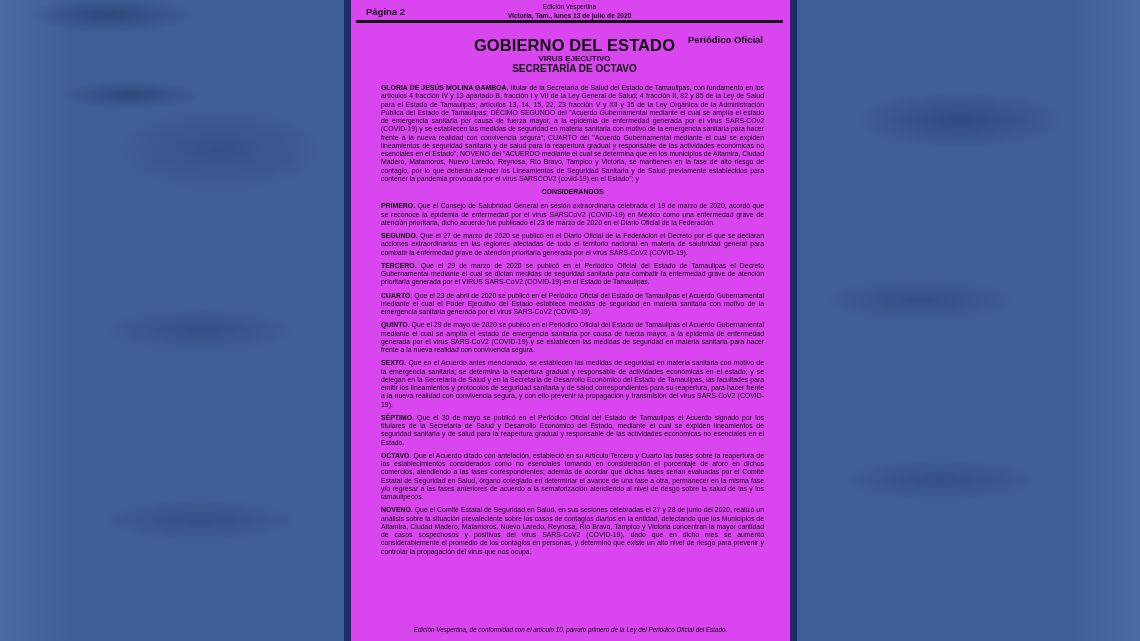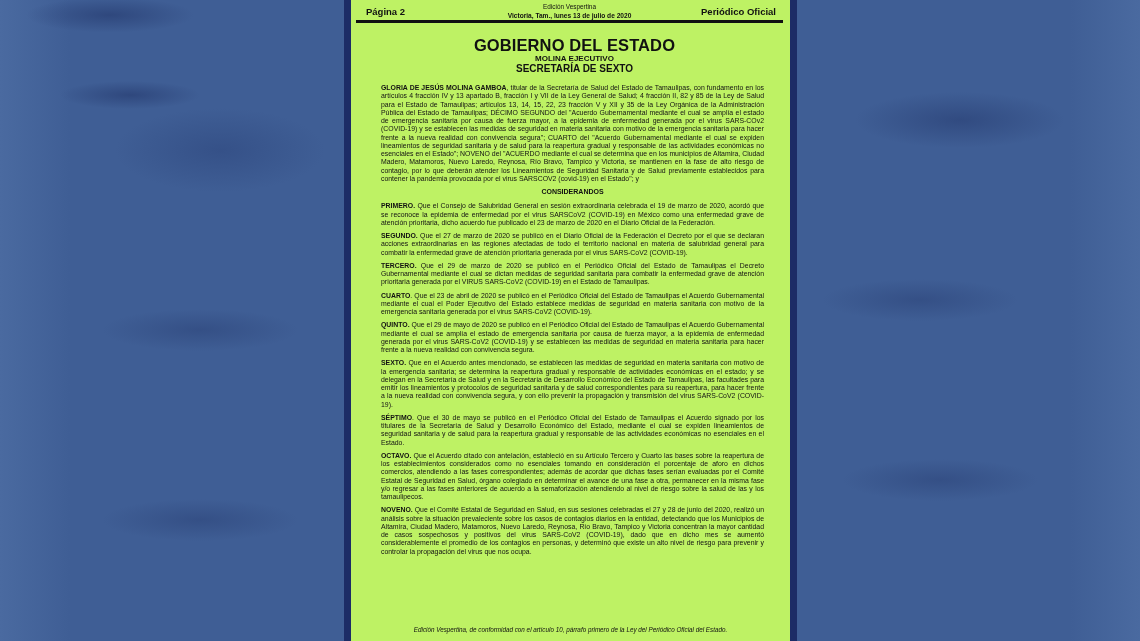--- a/index.html
+++ b/index.html
@@ -35,38 +35,38 @@
       width: 453px;
       height: 641px;
       background: #1c2c66;
     }
     .page {
       position: absolute;
       left: 351px;
       top: 0;
       width: 439px;
       height: 641px;
-      background: #bef264;
+      background: #d946ef;
       color: #111;
     }
     .head {
       position: absolute;
       left: 5px;
       right: 7px;
       top: 0;
       height: 24px;
     }
     .head .left, .head .right {
       position: absolute;
       top: 6px;
       font-weight: bold;
       font-size: 9.5px;
     }
     .head .left { left: 10px; }
-    .head .right { right: 7px; }
+    .head .right { right: 20px; margin-top: 28px; }
     .head .center {
       position: absolute;
       left: 0;
       right: 0;
       top: 2px;
       text-align: center;
       line-height: 9px;
     }
     .head .center .ed { font-size: 6.4px; display: block; }
     .head .center .date { font-size: 6.6px; font-weight: bold; display: block; }
@@ -141,22 +141,22 @@
     <div class="center">
       <span class="ed">Edición Vespertina</span>
       <span class="date">Victoria, Tam., lunes 13 de julio de 2020</span>
     </div>
     <span class="right">Periódico Oficial</span>
   </div>
   <div class="rule"></div>
 
   <div class="titleblock">
     <div class="t1">GOBIERNO DEL ESTADO</div>
-    <div class="t2">MOLINA EJECUTIVO</div>
-    <div class="t3">SECRETARÍA DE SEXTO</div>
+    <div class="t2">VIRUS EJECUTIVO</div>
+    <div class="t3">SECRETARÍA DE OCTAVO</div>
   </div>
 
   <div class="body">
     <p><b>GLORIA DE JESÚS MOLINA GAMBOA</b><span>, titular de la Secretaría de Salud del Estado de Tamaulipas, con fundamento en los artículos 4 fracción IV y 13 apartado B, fracción I y VII de la Ley General de Salud; 4 fracción II, 82 y 85 de la Ley de Salud para el Estado de Tamaulipas; artículos 13, 14, 15, 22, 23 fracción V y XII y  35 de la Ley Orgánica de la Administración Pública del Estado de Tamaulipas; DÉCIMO SEGUNDO del "Acuerdo Gubernamental mediante el cual se amplía el estado de emergencia sanitaria por causa de fuerza mayor, a la epidemia de enfermedad generada por el virus SARS-COv2 (COVID-19) y se establecen las medidas de seguridad en materia sanitaria con motivo de la emergencia sanitaria para hacer frente a la nueva realidad con convivencia segura"; CUARTO del "Acuerdo Gubernamental mediante el cual se expiden lineamientos de seguridad sanitaria y de salud para la reapertura gradual y responsable de las actividades económicas no esenciales en el Estado"; NOVENO del "ACUERDO mediante el cual se determina que en los municipios de Altamira, Ciudad Madero, Matamoros, Nuevo Laredo, Reynosa, Río Bravo, Tampico y Victoria, se mantienen en la fase de alto riesgo de contagio, por lo que deberán atender los Lineamientos de Seguridad Sanitaria y de Salud previamente establecidos para contener la pandemia provocada por el virus SARSCOV2 (covid-19) en el Estado"; y</span></p>
 
     <div class="section-head">CONSIDERANDOS</div>
 
     <p><b>PRIMERO.</b><span> Que el Consejo de Salubridad General en sesión extraordinaria celebrada el 19 de marzo de 2020, acordó que se reconoce la epidemia de enfermedad por el virus SARSCoV2 (COVID-19) en México como una enfermedad grave de atención prioritaria, dicho acuerdo fue publicado el 23 de marzo de 2020 en el Diario Oficial de la Federación.</span></p>
     <p><b>SEGUNDO.</b><span> Que el 27 de marzo de 2020 se publicó en el Diario Oficial de la Federación el Decreto por el que se declaran acciones extraordinarias en las regiones afectadas de todo el territorio nacional en materia de salubridad general para combatir la enfermedad grave de atención prioritaria generada por el virus SARS-CoV2 (COVID-19).</span></p>
     <p><b>TERCERO.</b><span> Que el 29 de marzo de 2020 se publicó en el Periódico Oficial del Estado de Tamaulipas el Decreto Gubernamental mediante el cual se dictan medidas de seguridad sanitaria para combatir la enfermedad grave de atención prioritaria generada por el VIRUS SARS-CoV2 (COVID-19) en el Estado de Tamaulipas.</span></p>

